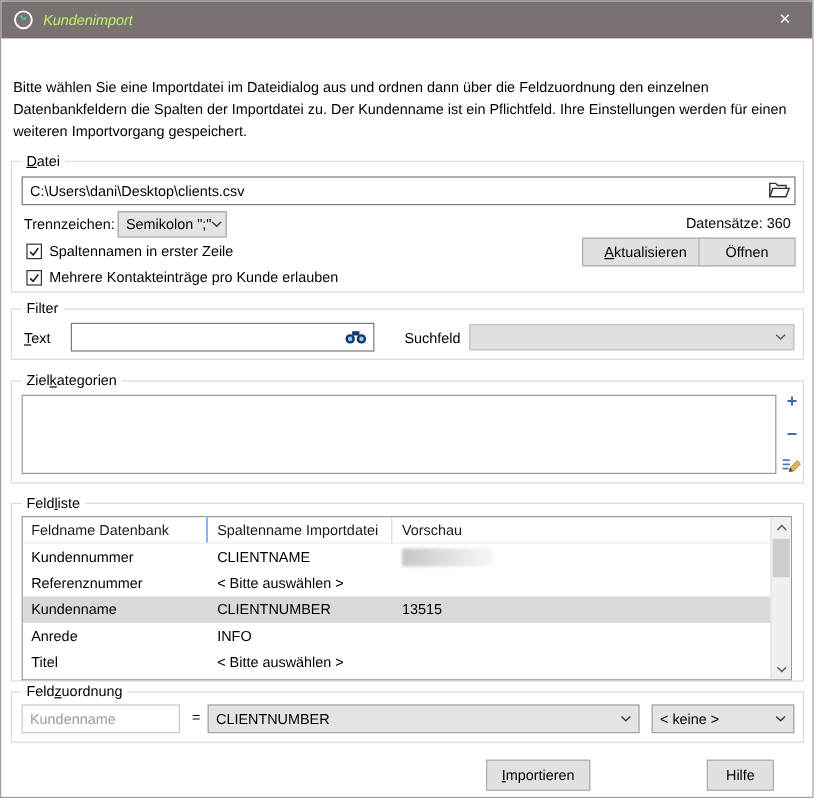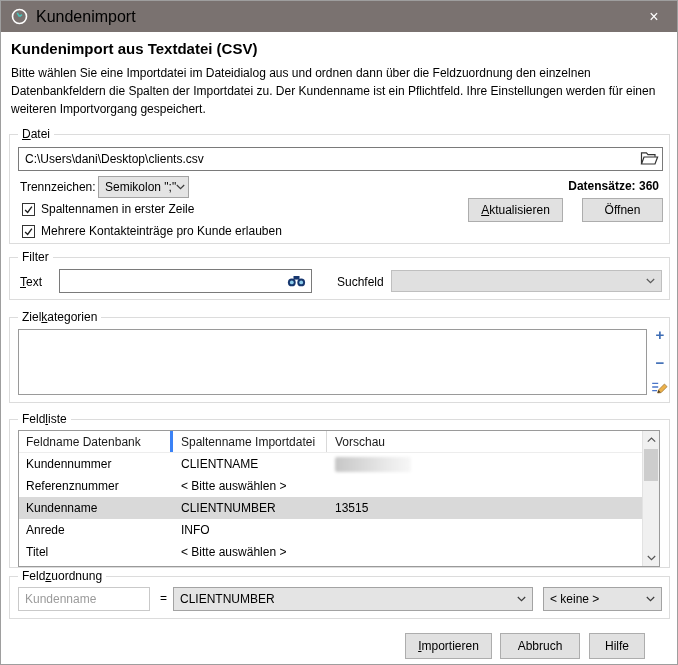--- a/index.html
+++ b/index.html
@@ -3,21 +3,21 @@
 <meta charset="utf-8">
 <style>
   * { margin:0; padding:0; box-sizing:border-box; }
   body { background:#c8c8c8; font-family:"Liberation Sans", sans-serif; }
   .window { position:relative; width:678px; height:665px; background:#fff;
             border:1px solid #9e9e9e; overflow:hidden; font-size:12px; color:#000; }
 
   
   .titlebar { position:absolute; top:0; left:0; right:0; height:31px; background:#7a7270;
               display:flex; align-items:center; }
-  .title-text { color:#000000; margin-left:8px; font-size:16px; }
+  .title-text { color:#bef264; margin-left:8px; font-size:12px;font-style:italic; }
   .app-icon { margin-left:10px; width:17px; height:17px; }
   .close-btn { position:absolute; right:0; top:0; width:46px; height:31px; color:#fff;
                display:flex; align-items:center; justify-content:center; font-size:16px; cursor:default; }
 
   
   .intro-title { position:absolute; top:39px; left:10px; font-size:15px; font-weight:bold; }
   .intro-desc  { position:absolute; top:63px; left:10px; width:656px; line-height:18px; }
 
   
   .group { position:absolute; left:8px; width:661px; border:1px solid #dcdcdc; background:#fff;padding-left:43px; }
@@ -36,26 +36,26 @@
   .combo .chev { margin-left:auto; flex:0 0 auto; }
   .combo.disabled { background:#e0e0e0; border-color:#bfbfbf; color:#6e6e6e; }
   .btn { position:absolute; border:1px solid #adadad; background:#e1e1e1; height:24px;
          display:flex; align-items:center; justify-content:center; font-size:12px; cursor:default; }
 
   
   .file-input { left:8px; top:12px; width:645px; padding-right:28px; overflow:hidden; white-space:nowrap; }
   .folder-icon { position:absolute; left:630px; top:16px; }
   .lbl-trenn { position:absolute; left:10px; top:45px; }
   .combo-trenn { left:88px; top:41px; width:91px; }
-  .datensaetze { position:absolute; right:10px; top:44px; font-weight:bold; }
+  .datensaetze { position:absolute; right:10px; top:44px; font-weight:normal; }
   .cbrow { position:absolute; left:12px; display:flex; align-items:center; gap:6px; }
   .cb1 { top:67px; } .cb2 { top:89px; }
   .checkbox { width:13px; height:13px; border:1px solid #333; background:#fff;
               display:flex; align-items:center; justify-content:center; }
-  .btn-akt { left:458px; top:63px; width:95px; }
+  .btn-akt { left:475px; top:63px; width:106px; }
   .btn-oeff { left:572px; top:63px; width:81px;text-align:center; }
 
   
   .lbl-text { position:absolute; left:10px; top:17px; }
   .filter-input { left:49px; top:11px; width:253px; padding-right:28px; }
   .binoc { position:absolute; left:277px; top:17px; }
   .lbl-such { position:absolute; left:327px; top:17px; }
   .combo-such { left:381px; top:12px; width:271px; }
 
   
@@ -65,21 +65,21 @@
            font-weight:bold; color:#3e6db5; font-size:15px; line-height:18px; cursor:default; }
   .z-plus { top:8px; } .z-minus { top:36px; }
   .z-edit { top:60px; }
 
   
   .ftable { position:absolute; left:8px; top:10px; width:642px; height:137px;
             border:1px solid #9a9a9a; background:#fff; overflow:hidden; }
   .tcontent { margin-right:17px; overflow:hidden; height:100%; }
   .thead, .trow { display:flex; height:22px; line-height:22px; white-space:nowrap; }
   .thead { color:#1a1a1a; }
-  .thead .c1 { border-right:3px solid #3b82f6; }
+  .thead .c1 { border-right:1px solid #3b82f6; }
   .thead .c2 { border-right:1px solid #d9d9d9; }
   .thead { border-bottom:1px solid #ededed; }
   .c1 { width:154px; padding-left:7px; overflow:hidden; }
   .c2 { width:154px; padding-left:8px; overflow:hidden; }
   .c3 { flex:1; padding-left:8px; overflow:hidden; }
   .trow.selected { background:#d9d9d9; }
   .redacted { width:76px; height:15px; margin-top:4px; border-radius:2px;
               background:linear-gradient(90deg,#c6c6c6,#eaeaea 70%,#f7f7f7); filter:blur(1.5px); }
   .vscroll { position:absolute; top:0; right:0; bottom:0; width:17px; background:#f0f0f0;
              border-left:1px solid #e2e2e2; }
@@ -106,21 +106,20 @@
 
   <div class="titlebar">
     <svg class="app-icon" viewBox="0 0 17 17">
       <circle cx="8.5" cy="8.5" r="7" fill="none" stroke="#ffffff" stroke-width="1.6"></circle>
       <path d="M8.5 8.5 L6.2 4.9 M8.5 8.5 L11 6.6" stroke="#49c2b8" stroke-width="1.6" fill="none"></path>
     </svg>
     <span class="title-text">Kundenimport</span>
     <div class="close-btn">×</div>
   </div>
 
-  <div class="intro-title">Kundenimport aus Textdatei (CSV)</div>
   <div class="intro-desc">Bitte wählen Sie eine Importdatei im Dateidialog aus und ordnen dann über die Feldzuordnung den einzelnen Datenbankfeldern die Spalten der Importdatei zu. Der Kundenname ist ein Pflichtfeld. Ihre Einstellungen werden für einen weiteren Importvorgang gespeichert.</div>
 
   <div class="group g-datei">
     <span class="glabel"><span></span><span class="accel">D</span><span>atei</span></span>
     <div class="textbox file-input">C:\Users\dani\Desktop\clients.csv</div>
     <svg class="folder-icon" width="19" height="15" viewBox="0 0 19 15">
       <path d="M1.5 13 V1.8 H6.4 L8 3.6 H15 V5.8" fill="none" stroke="#333" stroke-width="1.2"></path>
       <path d="M1.5 13 L4 6 H17.6 L15 13 Z" fill="#ffffff" stroke="#333" stroke-width="1.2"></path>
     </svg>
     <span class="lbl-trenn">Trennzeichen:</span>
@@ -257,16 +256,15 @@
       <span>&lt; keine &gt;</span>
       <svg class="chev" width="9" height="6" viewBox="0 0 9 6">
           <polyline points="0.8,1 4.5,4.6 8.2,1" fill="none" stroke="#3c3c3c" stroke-width="1.2"></polyline>
         </svg>
     </div>
   </div>
 
   <div class="btn btn-import">
       <span><span></span><span class="accel">I</span><span>mportieren</span></span>
     </div>
-  <div class="btn btn-abbruch">Abbruch</div>
   <div class="btn btn-hilfe">Hilfe</div>
 
 </div>
 
 </body></html>

